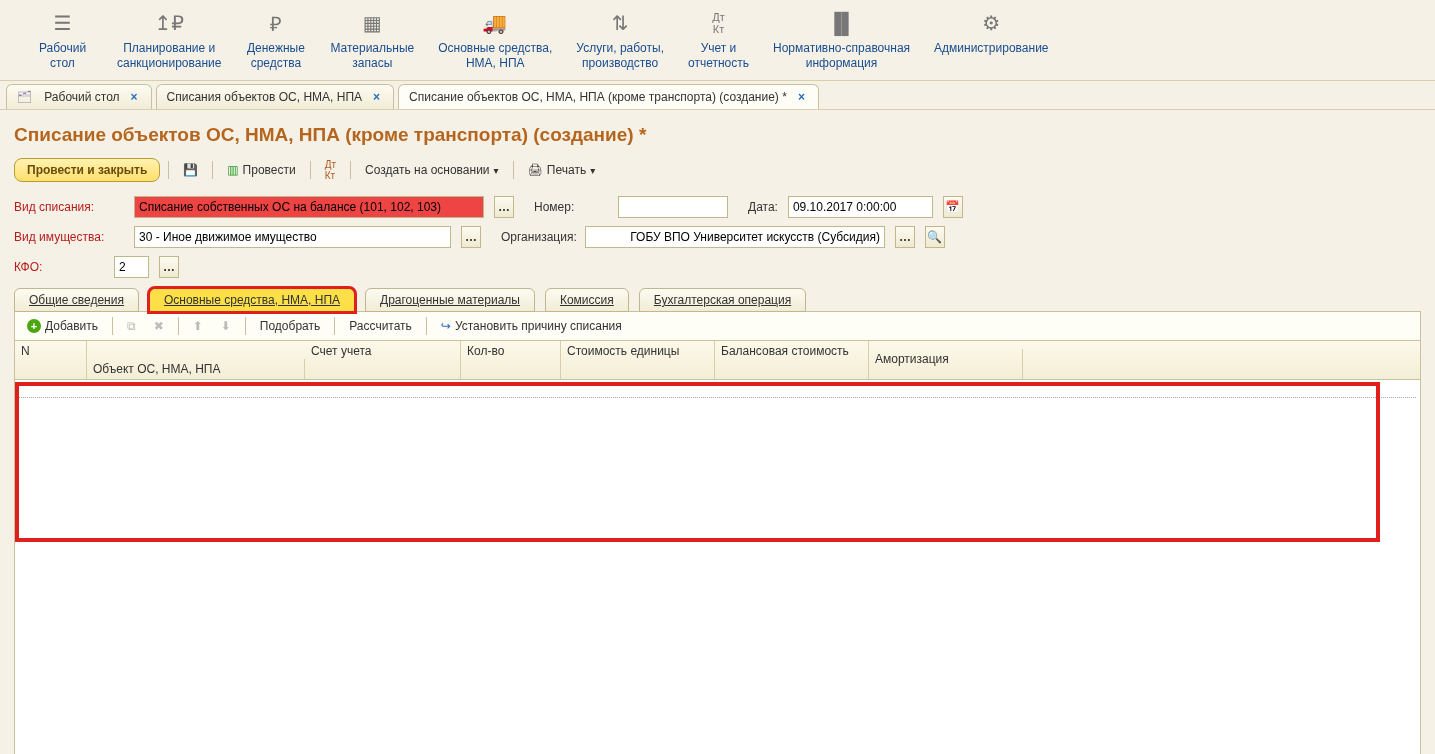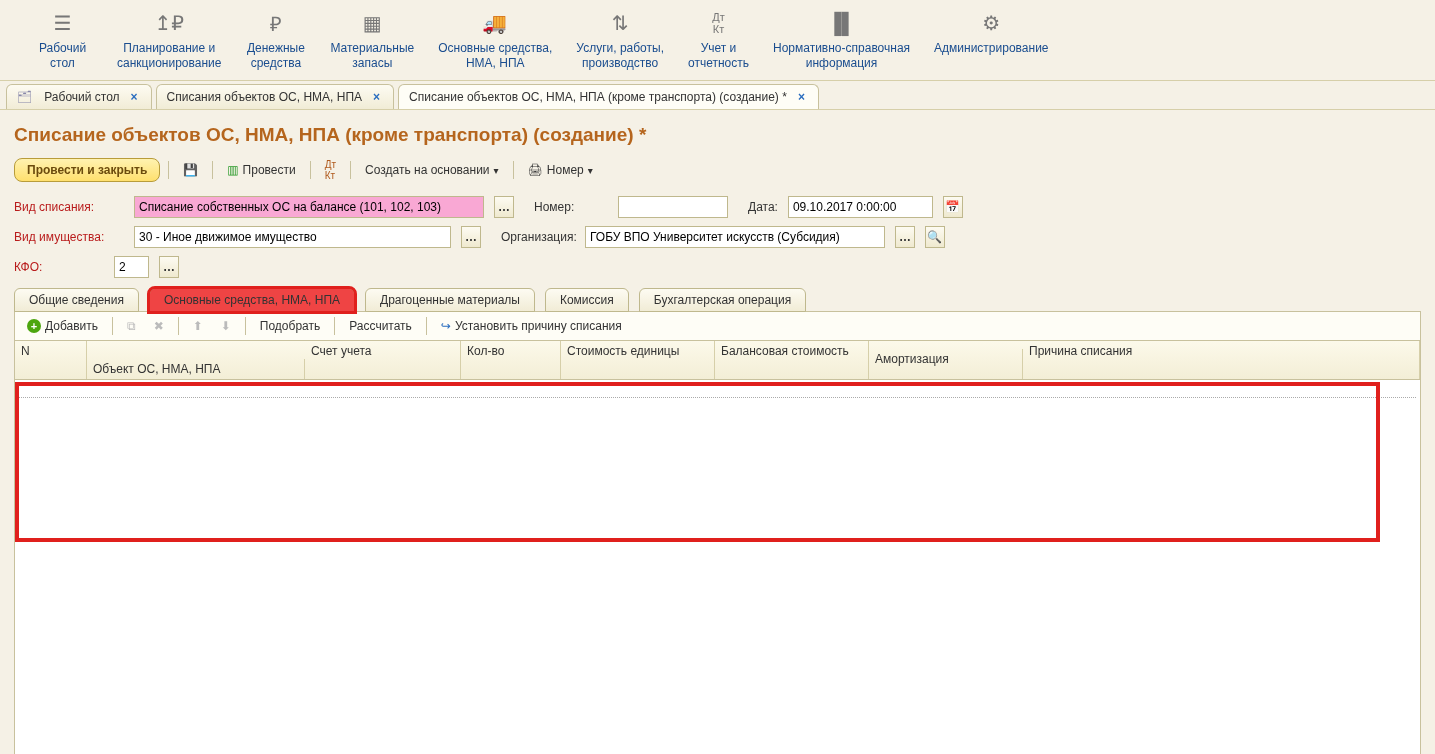--- a/index.html
+++ b/index.html
@@ -121,21 +121,21 @@
     .form-grid { display: flex; flex-direction: column; gap: 8px; padding-bottom: 10px; }
     .form-row { display: flex; align-items: center; gap: 10px; }
     .field-label { width: 110px; color: #b91c1c; }
     .field-input {
       background: #fff;
       border: 1px solid #bfb88d;
       height: 22px;
       padding: 2px 4px;
       font-size: 12px;
     }
-    .field-input.yellow { background: #f9a8d4; }
+    .field-input.yellow { background: #ef4444; }
     .ellipsis-btn {
       display: inline-flex;
       align-items: center;
       justify-content: center;
       width: 20px;
       height: 22px;
       border: 1px solid #bfb88d;
       background: linear-gradient(#fdfbf2,#efe9cf);
       cursor: pointer;
       font-weight: bold;
@@ -145,30 +145,30 @@
       align-items: center;
       justify-content: center;
       width: 20px;
       height: 22px;
       border: 1px solid #bfb88d;
       background: linear-gradient(#fdfbf2,#efe9cf);
       cursor: pointer;
     }
 
     
-    .inner-tabs { display: flex; gap: 10px; padding-bottom: 0; }
+    .inner-tabs { display: flex; gap: 10px; padding-bottom: 0; text-decoration: underline; }
     .inner-tab {
       padding: 4px 14px;
       border: 1px solid #bfb88d;
       border-radius: 6px 6px 0 0;
       background: linear-gradient(#fdfbf2,#f1ecd6);
       cursor: pointer;
       font-size: 12px;
     }
-    .inner-tab.active { background: #ef4444; border-bottom-color: #fefdf6; }
+    .inner-tab.active { background: #fde047; border-bottom-color: #fefdf6; }
     .inner-tab.highlighted { outline: 3px solid #e0201d; outline-offset: -1px; }
 
     
     .table-toolbar {
       display: flex;
       align-items: center;
       gap: 6px;
       border: 1px solid #c8c19d;
       border-bottom: none;
       padding: 4px 6px;
@@ -309,21 +309,21 @@
     <span class="tb-btn">
         <span style="font-size:10px;color:#b05a1d;">Дт<br>Кт</span>
       </span>
     <span class="tb-sep"></span>
     <span class="tb-btn arrow-down">
       <span>Создать на основании</span>
     </span>
     <span class="tb-sep"></span>
     <span class="tb-btn arrow-down">
       <span>🖨</span>
-      <span>Номер</span>
+      <span>Печать</span>
     </span>
   </div>
 
   <div class="form-grid">
     <div class="form-row">
       <span class="field-label">Вид списания:</span>
       <input class="field-input yellow" style="width: 350px;" value="Списание собственных ОС на балансе (101, 102, 103)">
       <span class="ellipsis-btn">…</span>
 
       <span style="width:84px; padding-left:10px;">Номер:</span>
@@ -335,21 +335,21 @@
           <span>📅</span>
         </span>
     </div>
 
     <div class="form-row">
       <span class="field-label">Вид имущества:</span>
       <input class="field-input" style="width: 317px;" value="30 - Иное движимое имущество">
       <span class="ellipsis-btn">…</span>
 
       <span style="width:84px; padding-left:10px;">Организация:</span>
-      <input class="field-input" style="width: 300px;" value="ГОБУ ВПО Университет искусств (Субсидия)">
+      <input class="field-input" style="width: 300px; text-align: right;" value="ГОБУ ВПО Университет искусств (Субсидия)">
       <span class="ellipsis-btn">…</span>
       <span class="q-btn">
           <span>🔍</span>
         </span>
     </div>
 
     <div class="form-row">
       <span class="field-label" style="width:90px;">КФО:</span>
       <input class="field-input" style="width: 35px;" value="2">
       <span class="ellipsis-btn">…</span>
@@ -396,20 +396,19 @@
 
   <div class="table-wrap">
     <div class="grid-header">
       <div class="col" style="width:72px;">N</div>
       <div class="col" style="width:218px;margin-top:18px;">Объект ОС, НМА, НПА</div>
       <div class="col" style="width:156px;">Счет учета</div>
       <div class="col" style="width:100px;">Кол-во</div>
       <div class="col" style="width:154px;">Стоимость единицы</div>
       <div class="col" style="width:154px;">Балансовая стоимость</div>
       <div class="col" style="width:154px;margin-top:8px;">Амортизация</div>
-      <div class="col" style="flex:1;">Причина списания</div>
     </div>
     <div class="grid-body">
       <div class="empty-row-line"></div>
       <div class="red-rect"></div>
     </div>
   </div>
 </div>
 
 </body></html>

